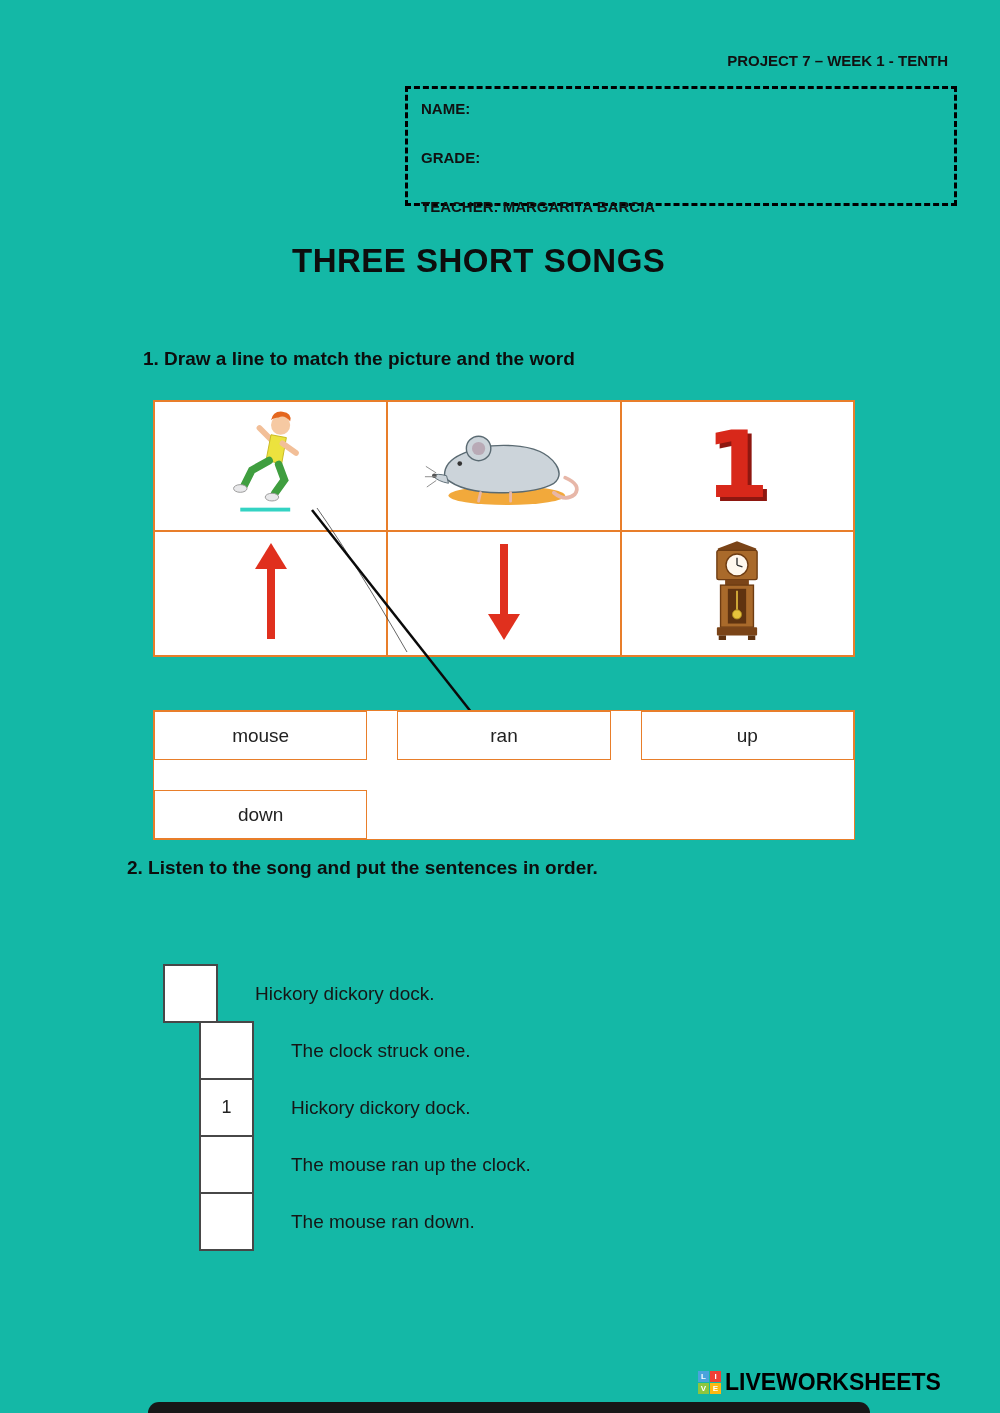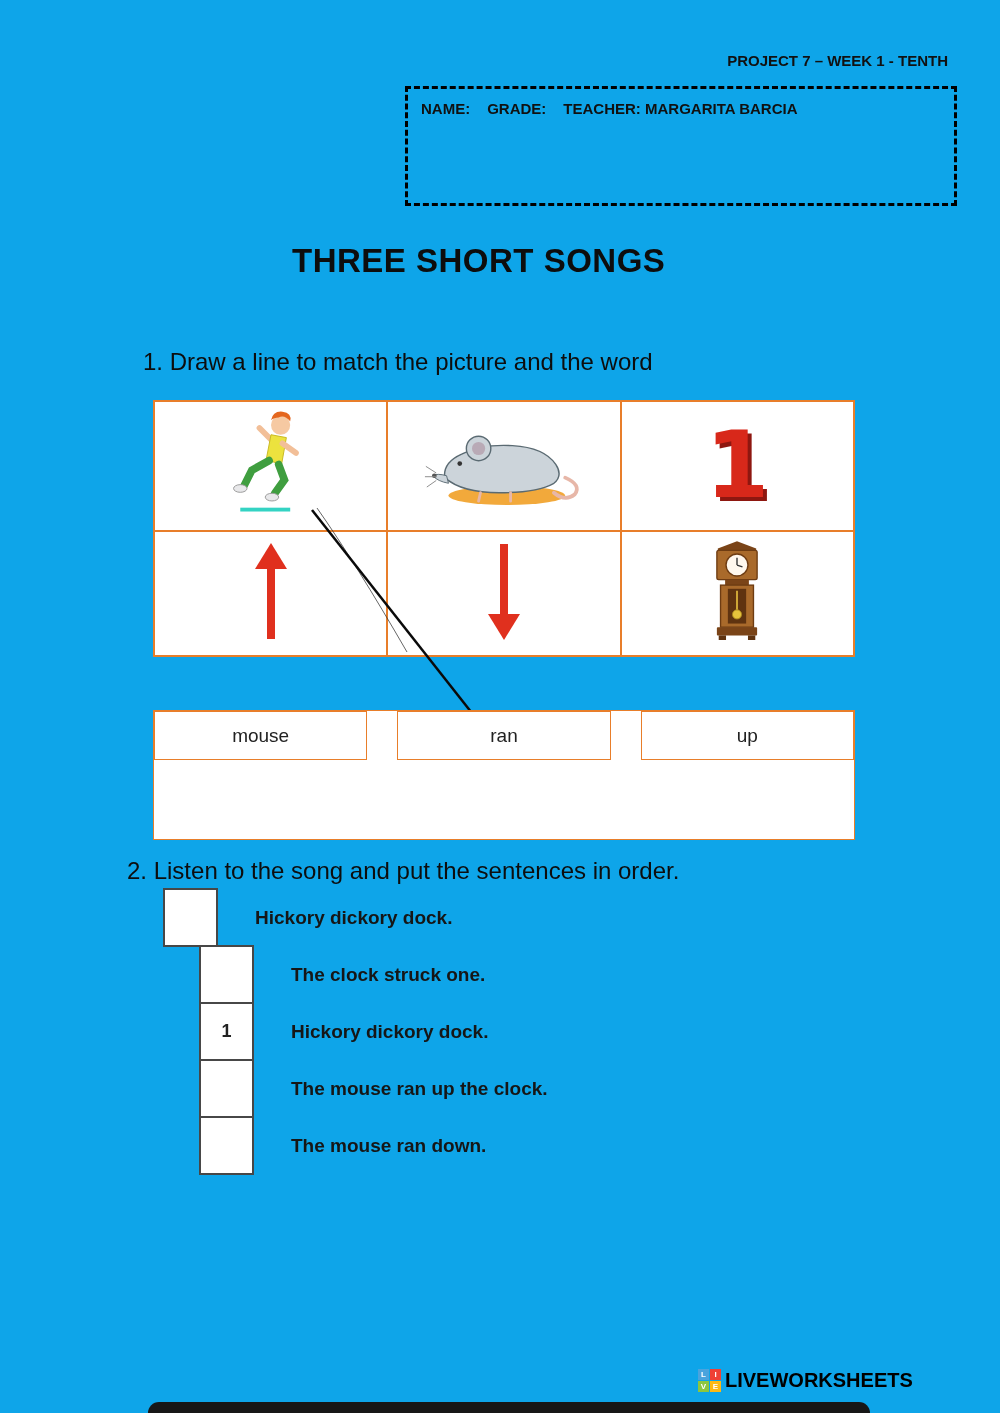--- a/index.html
+++ b/index.html
@@ -1,39 +1,39 @@
 <!DOCTYPE html>
 <html><head>
 <meta charset="utf-8">
 <style>
   html,body{margin:0;padding:0;background:#ffffff;}
   .page{
-    position:relative;width:1000px;height:1413px;background:#0ea5e9;
+    position:relative;width:1000px;height:1413px;background:#14b8a6;
     font-family:"Liberation Sans",sans-serif;color:#111;overflow:hidden;
   }
   .abs{position:absolute;}
 
   .project-label{
     top:52px;left:0;right:52px;text-align:right;
     font-size:15px;font-weight:bold;color:#111;
   }
 
   .info-box{
     left:405px;top:86px;width:552px;height:120px;box-sizing:border-box;
     border:3px dashed #000;padding:11px 10px 0 13px;
-    display:flex;flex-direction:row;gap:17px;
+    display:flex;flex-direction:column;gap:31px;
     font-size:15px;font-weight:bold;line-height:18px;
   }
 
   .page-title{
     left:292px;top:242px;margin:0;
     font-size:33px;font-weight:bold;letter-spacing:0.5px;color:#0d0d0d;text-align:right;
   }
 
-  .instruction{font-size:24px;font-weight:normal;color:#0d0d0d;text-align:right;}
+  .instruction{font-size:19px;font-weight:bold;color:#0d0d0d;text-align:right;}
   .instruction.one{left:143px;top:348px;}
   .instruction.two{left:127px;top:857px;}
 
   .wtable{
     left:153px;box-sizing:border-box;
     display:grid;grid-template-columns:repeat(3,1fr);
     border:1px solid #e87e2a;background:#fff;
   }
   .wtable.pictures{top:400px;width:702px;grid-template-rows:130px 125px;}
   .wtable.words{top:710px;width:702px;grid-template-rows:49px 49px;gap:30px;}
@@ -44,38 +44,38 @@
   .wtable.words .wcell{font-size:19px;color:#222;}
 
   .big-one{
     font-family:"DejaVu Sans",sans-serif;font-weight:bold;
     font-size:92px;line-height:1;color:#d8281a;
     text-shadow:4px 4px 0 #8e1710;
   }
 
   .match-overlay{left:295px;top:502px;width:210px;height:240px;pointer-events:none;}
 
-  .order-list{left:163px;top:888px;width:640px;font-weight:bold;}
+  .order-list{left:163px;top:964px;width:640px;}
   .order-row{display:flex;align-items:center;height:59px;}
   .order-row + .order-row{margin-top:-2px;margin-left:36px;}
   .order-box{
     width:55px;height:59px;box-sizing:border-box;border:2px solid #474747;
     background:#fff;display:flex;align-items:center;justify-content:center;
     font-size:18px;color:#222;flex:0 0 55px;
   }
   .order-sentence{margin-left:37px;font-size:19px;color:#161616;}
 
   .footer-brand{left:698px;top:1369px;display:flex;align-items:center;gap:4px;}
   .lw-logo{width:23px;height:23px;display:grid;grid-template-columns:11px 11px;grid-template-rows:11px 11px;gap:1px;}
   .lw-sq{display:flex;align-items:center;justify-content:center;color:#fff;font-size:8px;font-weight:bold;line-height:1;}
   .lw-sq.l{background:#4aa3dd;}
   .lw-sq.i{background:#ef4136;}
   .lw-sq.v{background:#8dc63f;}
   .lw-sq.e{background:#fdb913;}
-  .brand-text{font-size:20px;font-weight:800;color:#000;letter-spacing:0;}
+  .brand-text{font-size:23px;font-weight:800;color:#000;letter-spacing:0;}
 
   .bottom-bar{
     left:148px;top:1402px;width:722px;height:11px;
     background:#171717;border-radius:14px 14px 0 0;
   }
 </style>
 </head>
 <body>
 
 <div class="page">
@@ -167,20 +167,21 @@
   <svg class="abs match-overlay" viewBox="0 0 210 240">
     <path d="M22 6 Q60 60 112 150" stroke="#333" stroke-width="1" fill="none" opacity="0.75"></path>
     <line x1="17" y1="8" x2="184" y2="220" stroke="#0a0a0a" stroke-width="2.5"></line>
     <polygon points="190,228 176.5,220.5 185.5,213.5" fill="#0a0a0a"></polygon>
   </svg>
 
   <div class="abs wtable words">
     <div class="wcell">mouse</div>
     <div class="wcell">ran</div>
     <div class="wcell">up</div>
+    <div class="wcell">down</div>
   </div>
 
   <div class="abs instruction two">2. Listen to the song and put the sentences in order.</div>
 
   <div class="abs order-list">
     <div class="order-row">
       <div class="order-box"></div>
       <div class="order-sentence">Hickory dickory dock.</div>
     </div>
     <div class="order-row">

